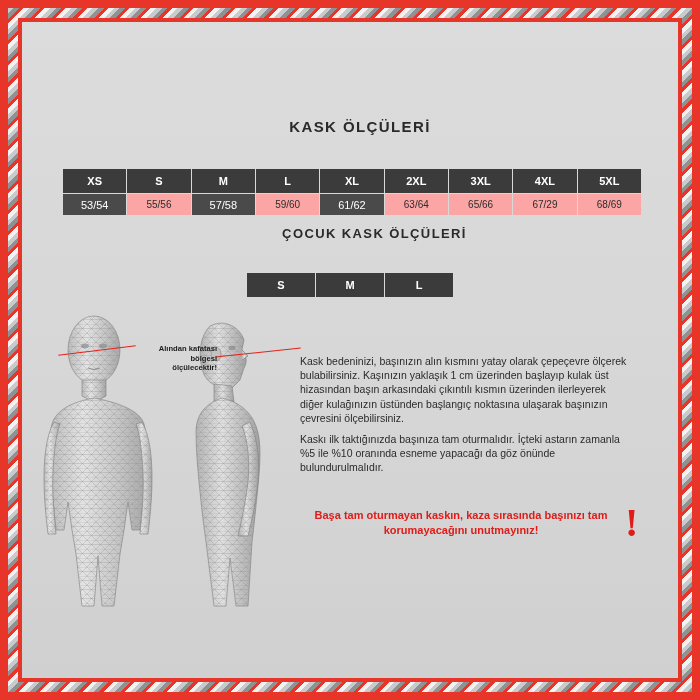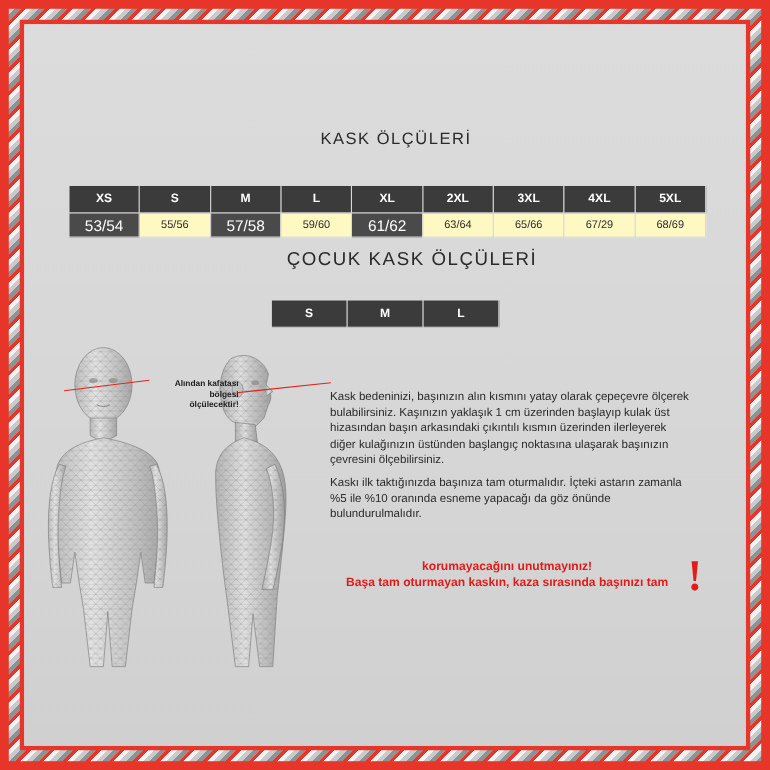--- a/index.html
+++ b/index.html
@@ -35,44 +35,44 @@
     overflow:hidden;
   }
   .sheet-inner{
     position:absolute;left:0;top:0;right:0;bottom:0;
     background:linear-gradient(180deg,#dcdcdc 0%,#d6d6d6 60%,#d0d0d0 100%);
   }
 
   
   .title{
     position:absolute;left:0;right:0;text-align:center;
-    font-weight:normal;letter-spacing:1.4px;color:#2a2a2a;padding-left:20px;
+    font-weight:bold;letter-spacing:1.4px;color:#2a2a2a;padding-left:20px;
   }
   #title-main{top:118px;font-size:15px;}
-  #title-kids{top:226px;font-size:17px;margin-left:29px;}
+  #title-kids{top:226px;font-size:13px;margin-left:29px;}
 
   
   .tbl{
     position:absolute;border-collapse:collapse;
     table-layout:fixed;
   }
   .tbl td{
     text-align:center;vertical-align:middle;
     border:1px solid #d9d9d9;
     margin-top:44px;
   }
   .tbl .hdr{
     background:#3b3b3b;color:#ffffff;font-weight:bold;
     font-size:11px;height:22px;
   }
   .tbl .val-dark{
-    background:#4a4a4a;color:#ffffff;font-size:14px;height:19px;
+    background:#4a4a4a;color:#ffffff;font-size:11px;height:19px;
   }
   .tbl .val-light{
-    background:#fef9c3;color:#2c2c2c;font-size:10px;height:19px;
+    background:#fca5a5;color:#2c2c2c;font-size:10px;height:19px;
   }
   #adult-table{left:62px;top:168px;width:580px;}
   #kids-table{left:246px;top:272px;width:208px;}
 
   
   #desc{
     position:absolute;left:300px;top:354px;width:340px;
     font-size:10.5px;line-height:14.2px;color:#2b2b2b;
   }
   #desc p{margin:0 12px 7px 0;}
@@ -259,18 +259,18 @@
     <div>bölgesi</div>
     <div>ölçülecektir!</div>
   </div>
 
   <div id="desc">
     <p>Kask bedeninizi, başınızın alın kısmını yatay olarak çepeçevre ölçerek bulabilirsiniz. Kaşınızın yaklaşık 1 cm üzerinden başlayıp kulak üst hizasından başın arkasındaki çıkıntılı kısmın üzerinden ilerleyerek diğer kulağınızın üstünden başlangıç noktasına ulaşarak başınızın çevresini ölçebilirsiniz.</p>
     <p>Kaskı ilk taktığınızda başınıza tam oturmalıdır. İçteki astarın zamanla %5 ile %10 oranında esneme yapacağı da  göz önünde bulundurulmalıdır.</p>
   </div>
 
   <div id="warning">
+    <div>Başa tam oturmayan kaskın, kaza sırasında başınızı tam</div>
     <div>korumayacağını unutmayınız!</div>
-    <div>Başa tam oturmayan kaskın, kaza sırasında başınızı tam</div>
   </div>
   <div id="warn-bang">!</div>
 
 </div>
 
 </body></html>

